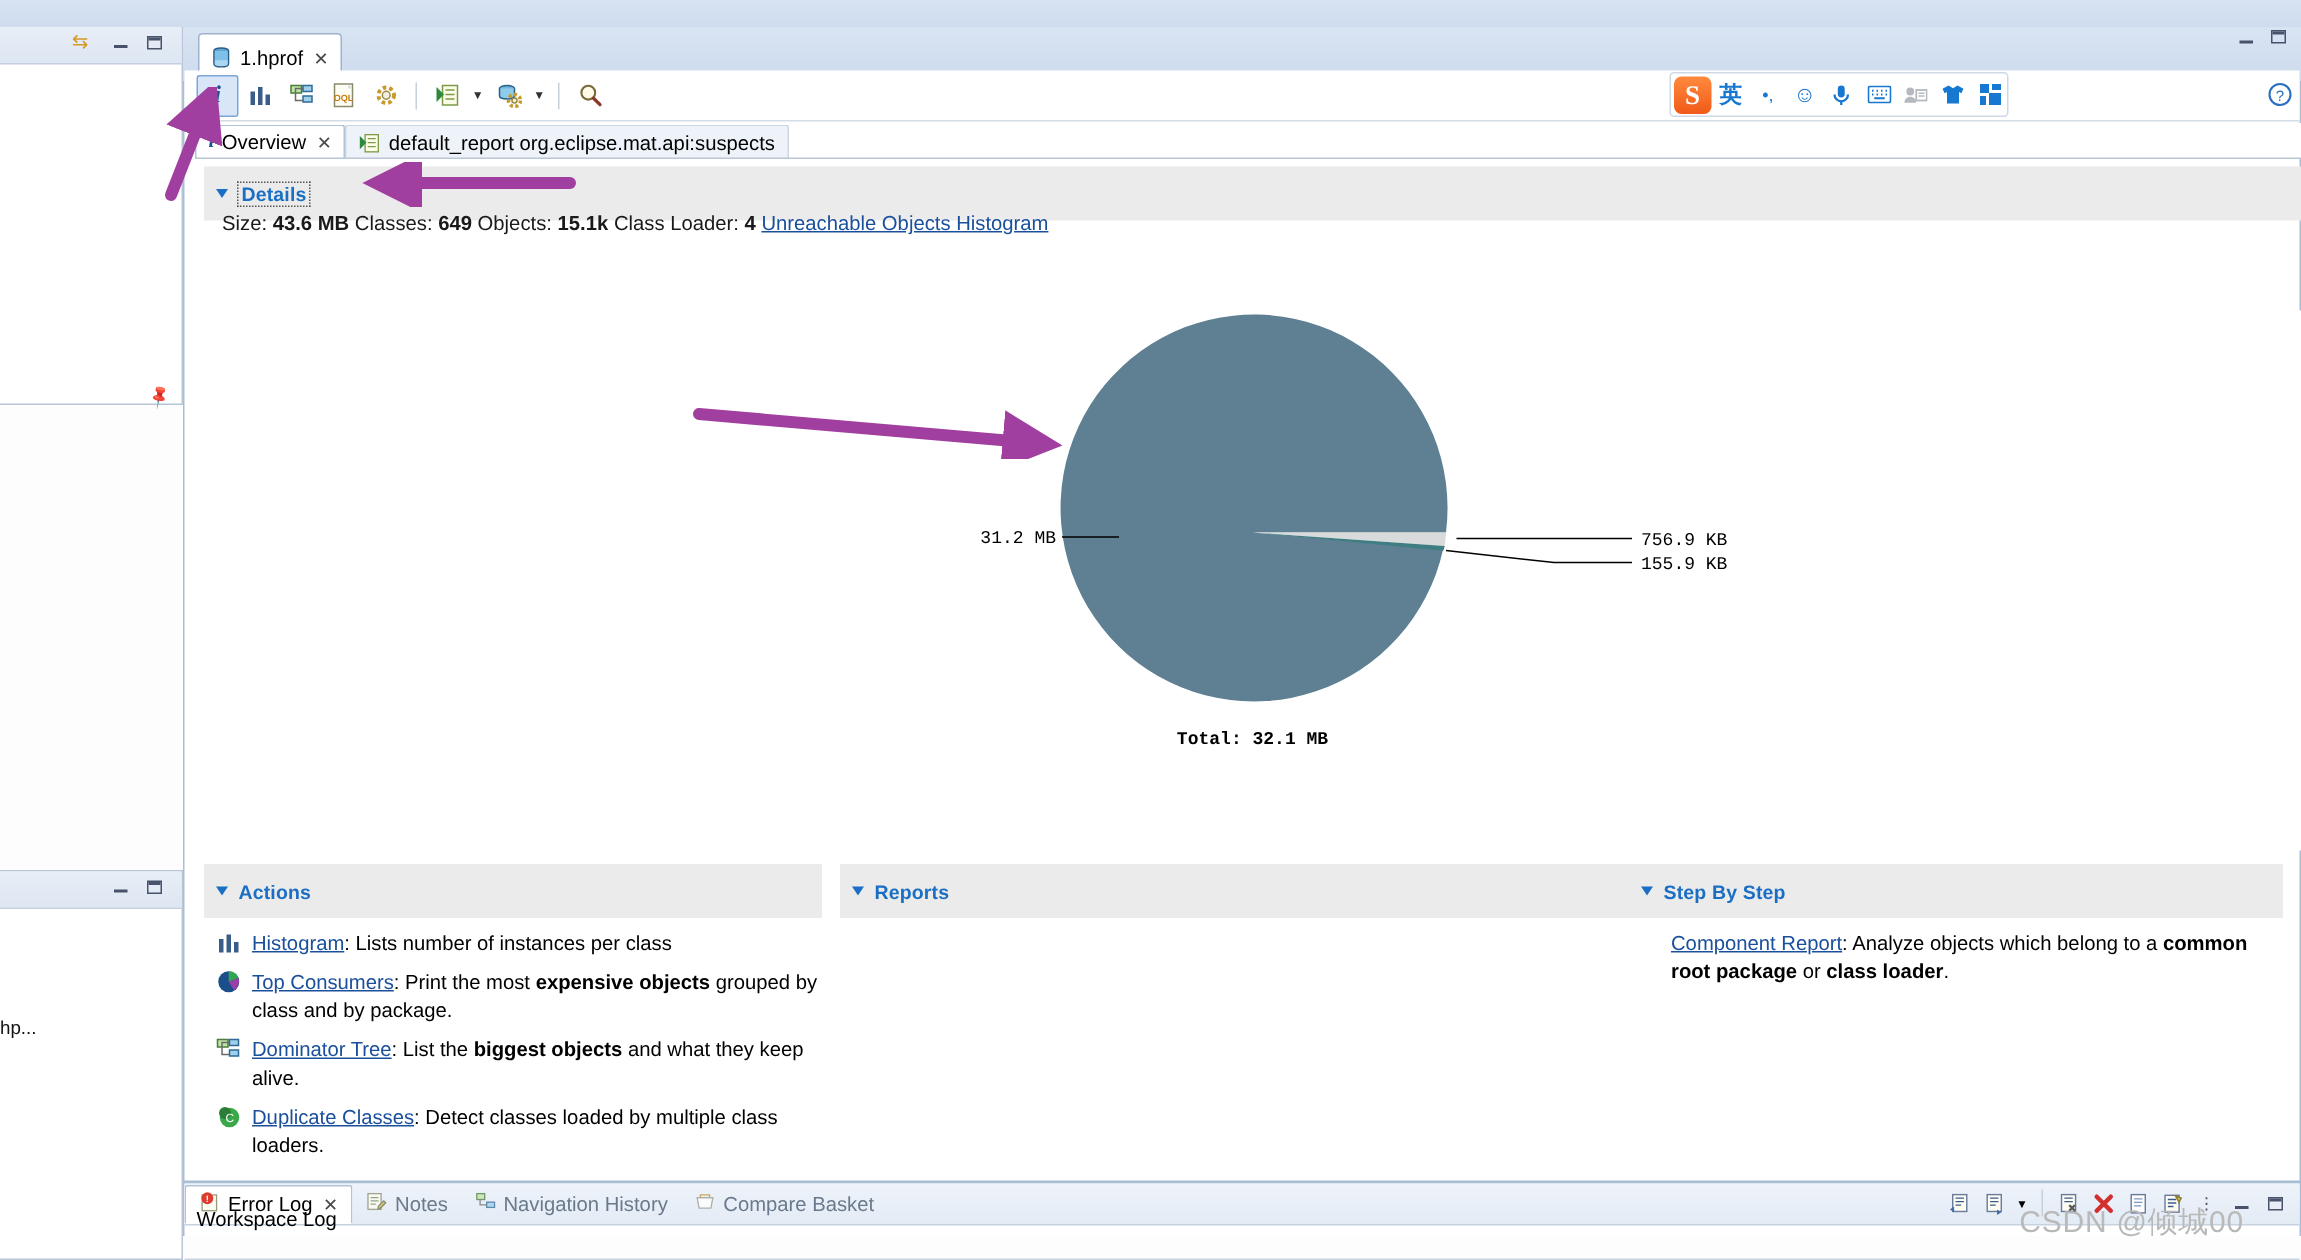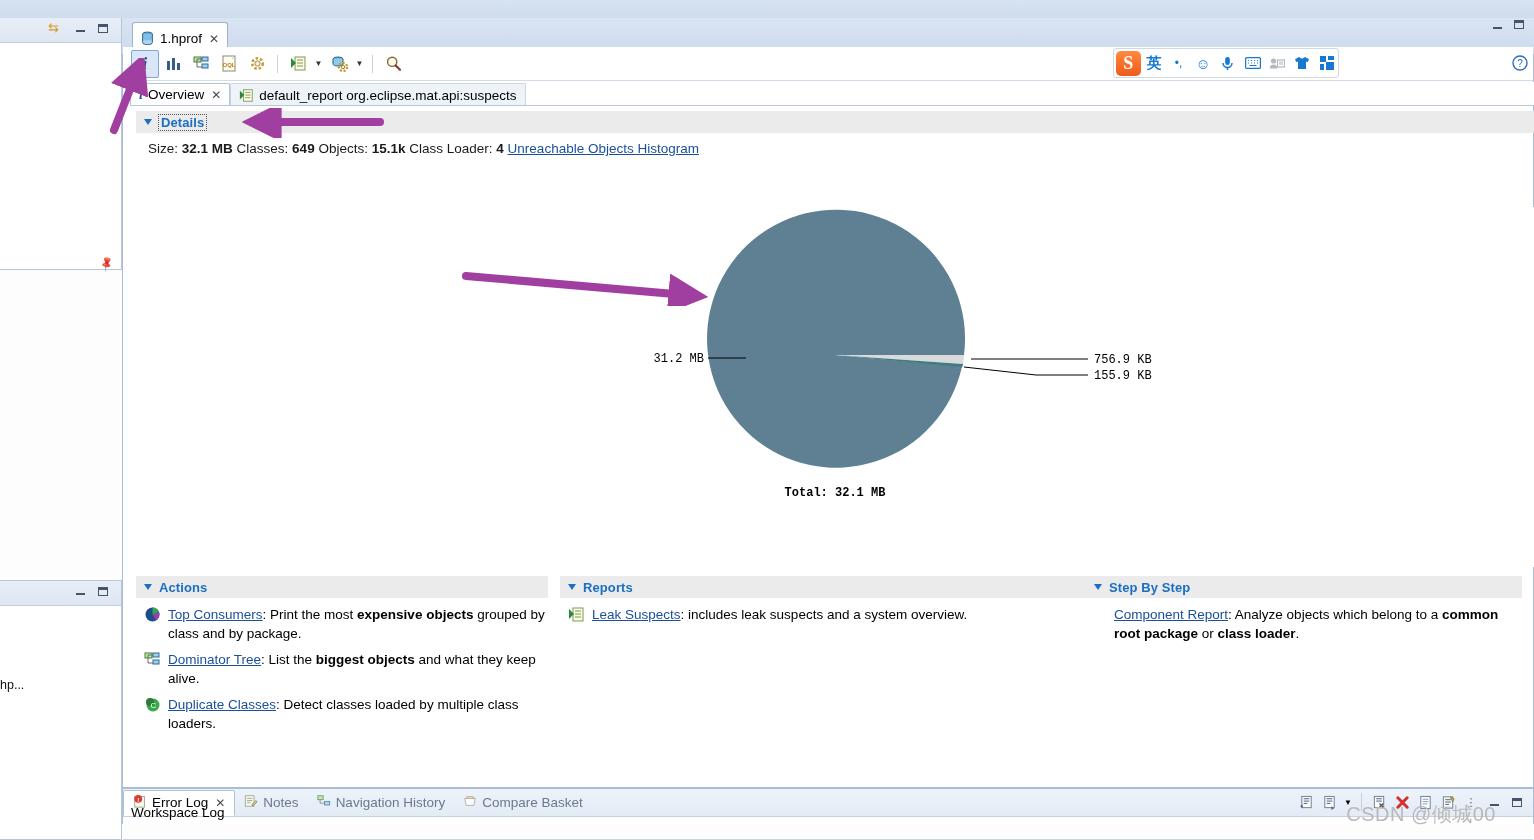--- a/index.html
+++ b/index.html
@@ -104,21 +104,21 @@
   .itab {
     height:23px; display:flex; align-items:center; gap:5px; padding:0 8px;
     box-sizing:border-box; font-size:13.5px; cursor:pointer;
   }
   .itab.active { background:#ffffff; border:1px solid #b3c3d6; border-bottom:1px solid #fff; border-radius:2px 2px 0 0; }
   .itab.inactive { background:#eef3f9; border:1px solid #ccd7e4; border-bottom:none; border-radius:2px 2px 0 0; }
   .inner-tabs-rule { position:absolute; left:130px; top:105px; width:1404px; height:1px; background:#b9c6d6; }
 
   
   .sec-head {
-    background:#ebebeb; height:22px; display:flex; align-items:center;
+    background:#ebebeb; height:36px; display:flex; align-items:center;
     color:#1a6fc4; font-weight:bold; font-size:13px; padding-left:8px; box-sizing:border-box;
   }
   .tri { width:0;height:0;border-left:4.5px solid transparent;border-right:4.5px solid transparent;border-top:6px solid #1a6fc4; margin-right:7px; }
   .sec-head .lbl { letter-spacing:.1px; }
   .sec-head .lbl.focus { outline:1px dotted #555; padding:0 2px; }
 
   .details-head { position:absolute; left:136px; top:111px; width:1398px; }
   .details-line { position:absolute; left:148px; top:141px; font-size:13.5px; color:#1a1a1a; }
   .details-line b { font-weight:bold; }
   .lnk { color:#1a4f9c; text-decoration:underline; cursor:pointer; }
@@ -350,21 +350,21 @@
   </div>
   <div class="inner-tabs-rule"></div>
 
   <div class="sec-head details-head">
     <div class="tri"></div>
     <span class="lbl focus">Details</span>
   </div>
 
   <div class="details-line">
     <span>Size:</span>
-    <b>32.1 MB</b>
+    <b>43.6 MB</b>
     <span>Classes:</span>
     <b>649</b>
     <span>Objects:</span>
     <b>15.1k</b>
     <span>Class Loader:</span>
     <b>4</b>
     <span class="lnk">Unreachable Objects Histogram</span>
   </div>
 
 
@@ -388,20 +388,30 @@
       <text class="pie-label" style="font-weight:bold;" x="699" y="289" text-anchor="middle">Total: 32.1 MB</text>
     </svg>
   </div>
 
   <div class="col col-actions">
     <div class="sec-head">
       <div class="tri"></div>
       <span class="lbl">Actions</span>
     </div>
 
+    <div class="entry">
+      <span class="eicon">
+        <svg width="17" height="17" viewBox="0 0 17 17">
+          <rect x="2" y="6" width="3" height="9" fill="#3a5c8a"></rect>
+          <rect x="7" y="3" width="3" height="12" fill="#3a5c8a"></rect>
+          <rect x="12" y="8" width="3" height="7" fill="#3a5c8a"></rect>
+        </svg>
+      </span>
+      <span class="etext"><span class="lnk">Histogram</span><span>: Lists number of instances per class</span></span>
+    </div>
 
     <div class="entry">
       <span class="eicon">
         <svg width="17" height="17" viewBox="0 0 17 17">
           <circle cx="8.5" cy="8.5" r="7" fill="#1b4f8c"></circle>
           <path d="M8.5 8.5 L8.5 1.5 A7 7 0 0 1 15 6 Z" fill="#2fa84f"></path>
           <path d="M8.5 8.5 L15 6 A7 7 0 0 1 12 14.2 Z" fill="#9b3fa8"></path>
         </svg>
       </span>
       <span class="etext"><span class="lnk">Top Consumers</span>: Print the most <b>expensive objects</b> grouped by class and by package.</span>
@@ -430,30 +440,20 @@
       <span class="etext"><span class="lnk">Duplicate Classes</span><span>: Detect classes loaded by multiple class loaders.</span></span>
     </div>
   </div>
 
   <div class="col col-reports">
     <div class="sec-head">
       <div class="tri"></div>
       <span class="lbl">Reports</span>
     </div>
 
-    <div class="entry">
-      <span class="eicon">
-        <svg width="17" height="17" viewBox="0 0 17 17">
-          <rect x="5" y="2" width="10" height="13" fill="#fbfbe8" stroke="#7d9a4a"></rect>
-          <path d="M7 5h6M7 8h6M7 11h6" stroke="#7d9a4a"></path>
-          <path d="M1 3l5 5-5 5z" fill="#2d8a3c"></path>
-        </svg>
-      </span>
-      <span class="etext"><span class="lnk">Leak Suspects</span><span>: includes leak suspects and a system overview.</span></span>
-    </div>
 
 
   </div>
 
   <div class="col col-steps">
     <div class="sec-head">
       <div class="tri"></div>
       <span class="lbl">Step By Step</span>
     </div>
     <div class="entry steps-entry">

